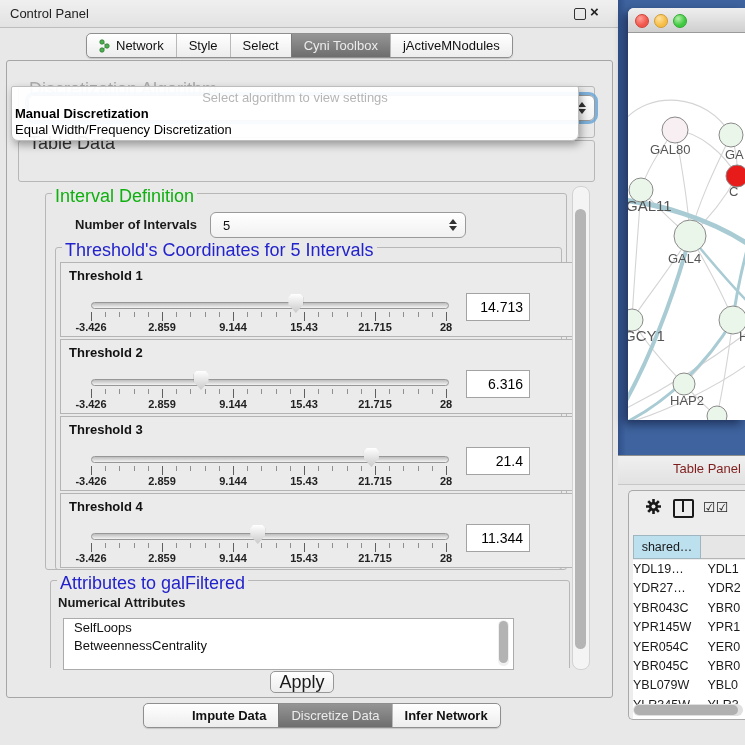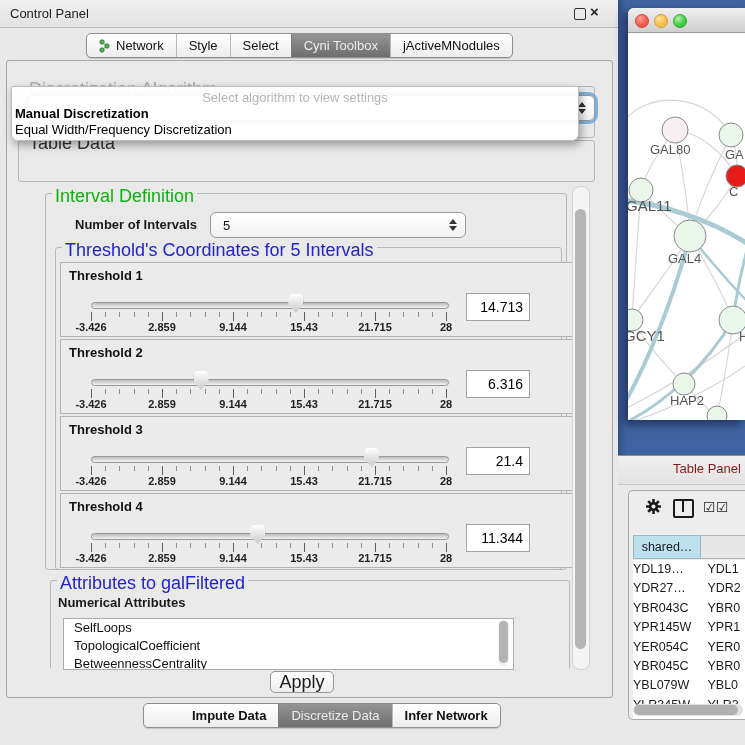--- a/index.html
+++ b/index.html
@@ -246,21 +246,20 @@
     <input class="thr-value" value="11.344" style="">
   </div>
 
   <div class="abs" style="left:45px;top:570px;width:525px;height:98px;overflow:hidden;">
     <div class="groupbox" style="left:5px;top:10px;width:518px;height:110px;"></div>
   </div>
   <div class="group-title" style="left:57px;top:573px;color:var(--blue-title,#2323cc);">Attributes to galFiltered</div>
   <div class="abs" style="left:58px;top:595px;font-size:13px;font-weight:bold;">Numerical Attributes</div>
   <div class="abs" id="attr-list">
     <div class="attr-item">SelfLoops</div>
-    <div class="attr-item">TopologicalCoefficient</div>
     <div class="attr-item">BetweennessCentrality</div>
   </div>
   <div class="abs" id="attr-scrollbar">
       <div class="th"></div>
     </div>
 
   <div class="abs" id="v-scroll">
       <div class="th"></div>
     </div>
 

